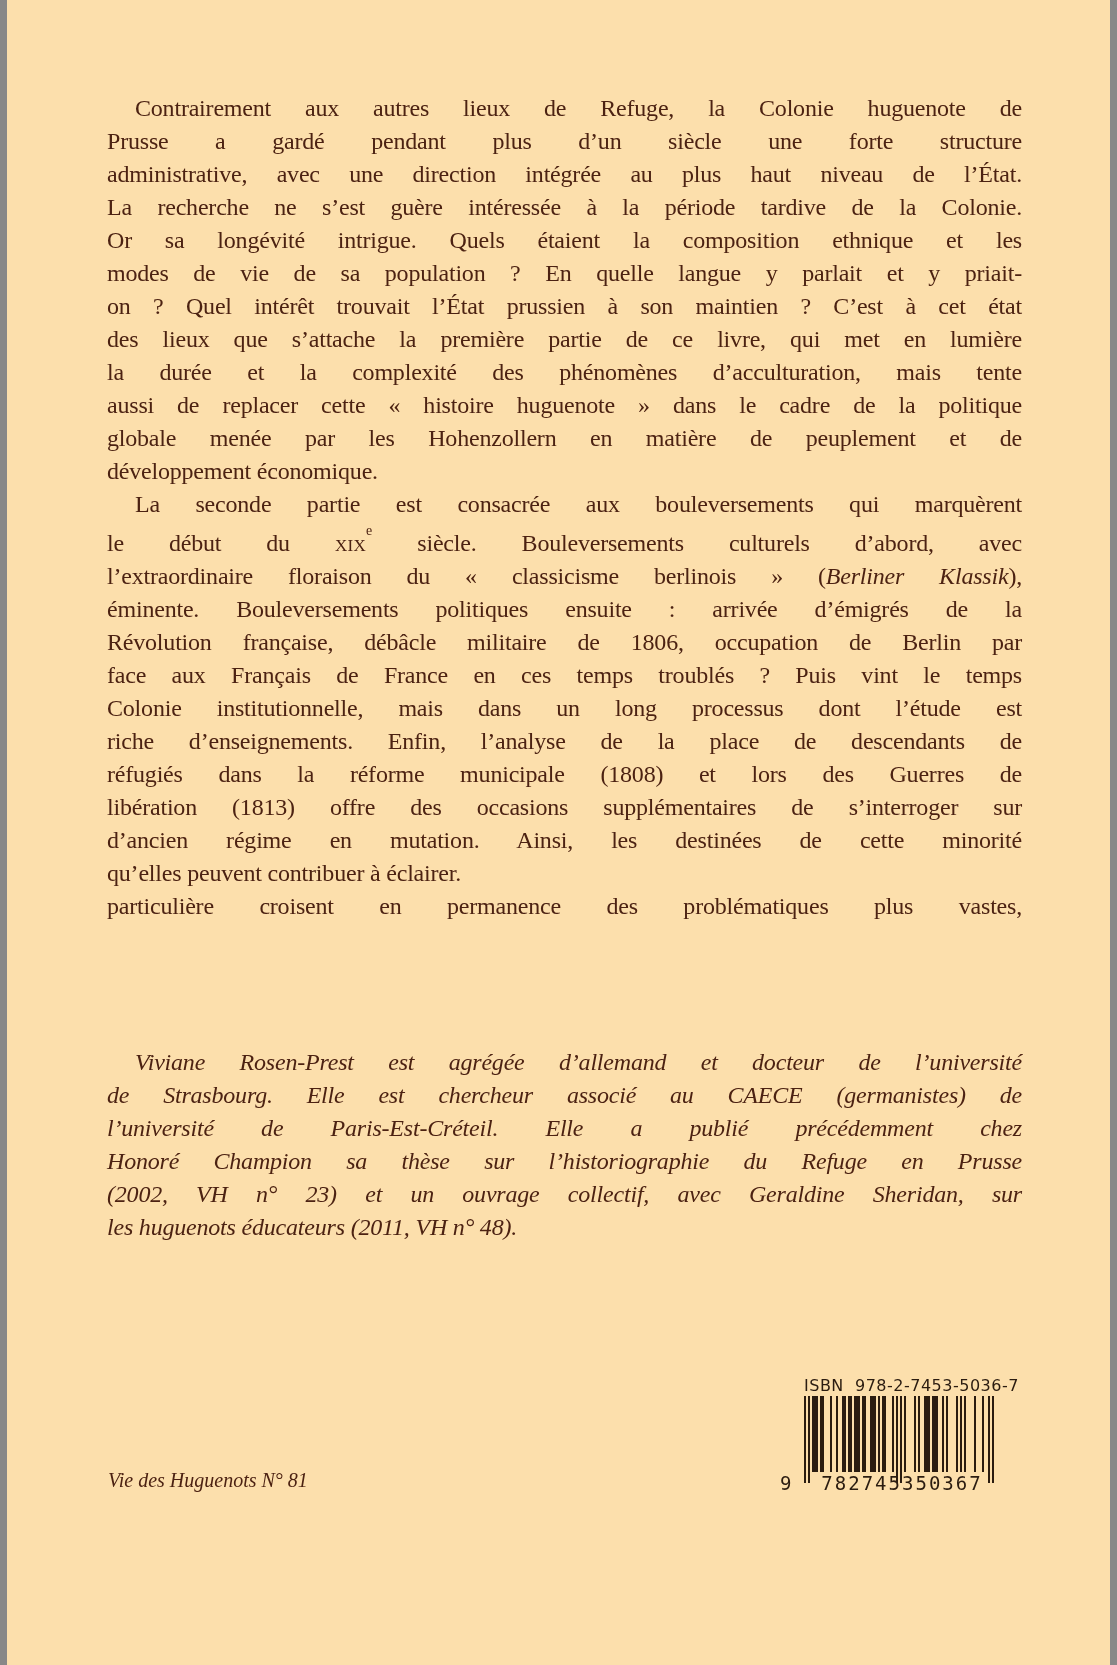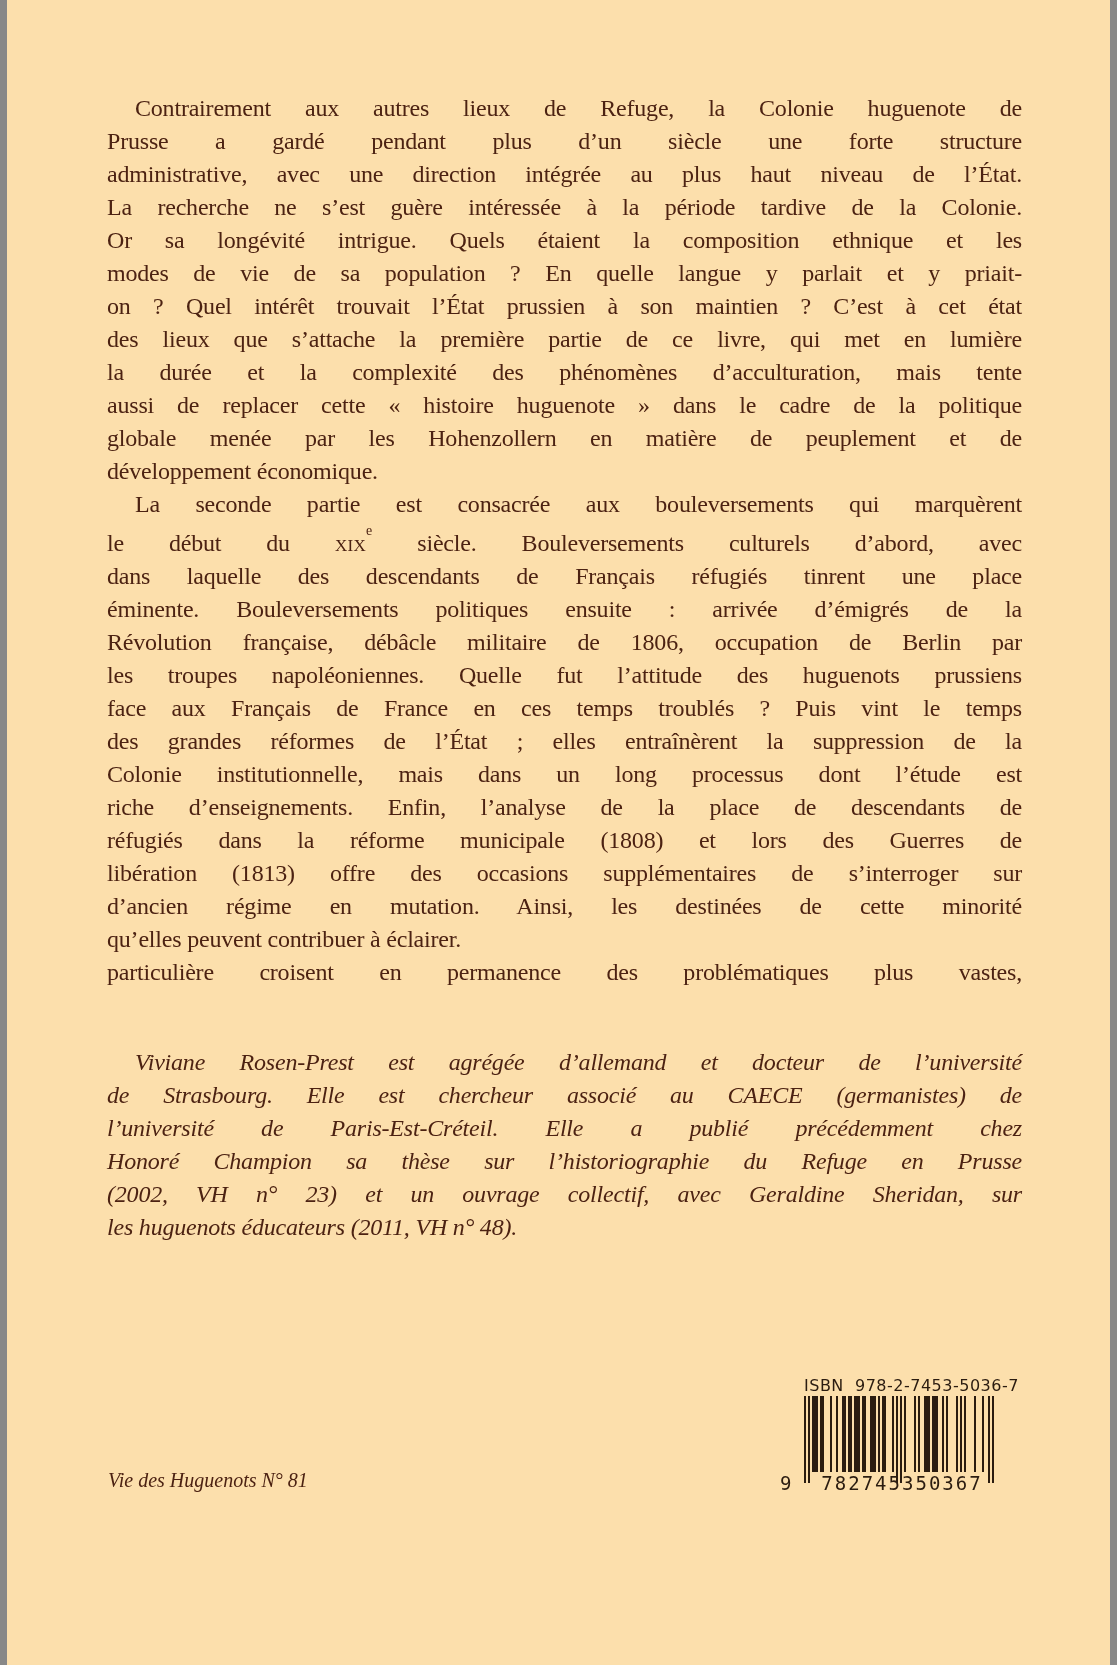--- a/index.html
+++ b/index.html
@@ -93,26 +93,24 @@
       <div class="line">Or sa longévité intrigue. Quels étaient la composition ethnique et les</div>
       <div class="line">modes de vie de sa population ? En quelle langue y parlait et y priait-</div>
       <div class="line">on ? Quel intérêt trouvait l’État prussien à son maintien ? C’est à cet état</div>
       <div class="line">des lieux que s’attache la première partie de ce livre, qui met en lumière</div>
       <div class="line">la durée et la complexité des phénomènes d’acculturation, mais tente</div>
       <div class="line">aussi de replacer cette « histoire huguenote » dans le cadre de la politique</div>
       <div class="line">globale menée par les Hohenzollern en matière de peuplement et de</div>
       <div class="line last">développement économique.</div>
       <div class="line indent">La seconde partie est consacrée aux bouleversements qui marquèrent</div>
       <div class="line">le début du <span class="sc">xix</span><sup class="sup">e</sup> siècle. Bouleversements culturels d’abord, avec</div>
-      <div class="line">dans laquelle des descendants de Français réfugiés tinrent une place</div>
+      <div class="line">l’extraordinaire floraison du « classicisme berlinois » (<i>Berliner Klassik</i>),</div>
       <div class="line">éminente. Bouleversements politiques ensuite : arrivée d’émigrés de la</div>
       <div class="line">Révolution française, débâcle militaire de 1806, occupation de Berlin par</div>
-      <div class="line">les troupes napoléoniennes. Quelle fut l’attitude des huguenots prussiens</div>
       <div class="line">face aux Français de France en ces temps troublés ? Puis vint le temps</div>
-      <div class="line">des grandes réformes de l’État ; elles entraînèrent la suppression de la</div>
       <div class="line">Colonie institutionnelle, mais dans un long processus dont l’étude est</div>
       <div class="line">riche d’enseignements. Enfin, l’analyse de la place de descendants de</div>
       <div class="line">réfugiés dans la réforme municipale (1808) et lors des Guerres de</div>
       <div class="line">libération (1813) offre des occasions supplémentaires de s’interroger sur</div>
       <div class="line">d’ancien régime en mutation. Ainsi, les destinées de cette minorité</div>
       <div class="line last">qu’elles peuvent contribuer à éclairer.</div>
       <div class="line">particulière croisent en permanence des problématiques plus vastes,</div>
     </div>
 
   <div class="textcol bio" id="bio">

